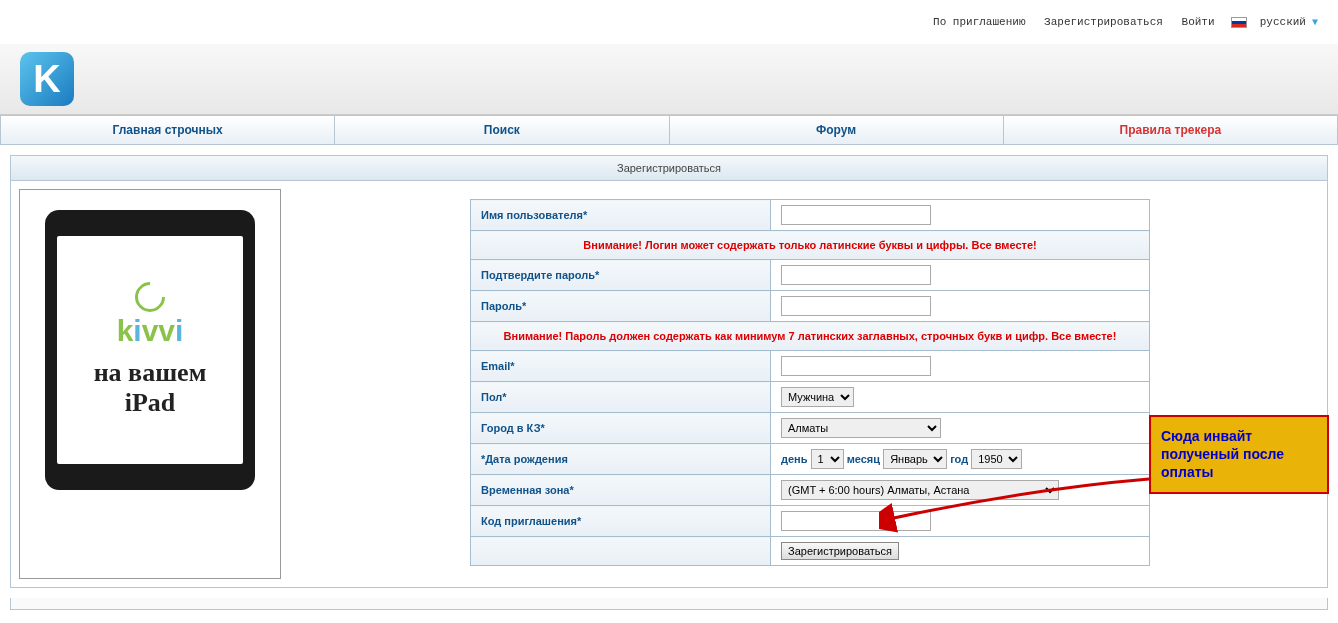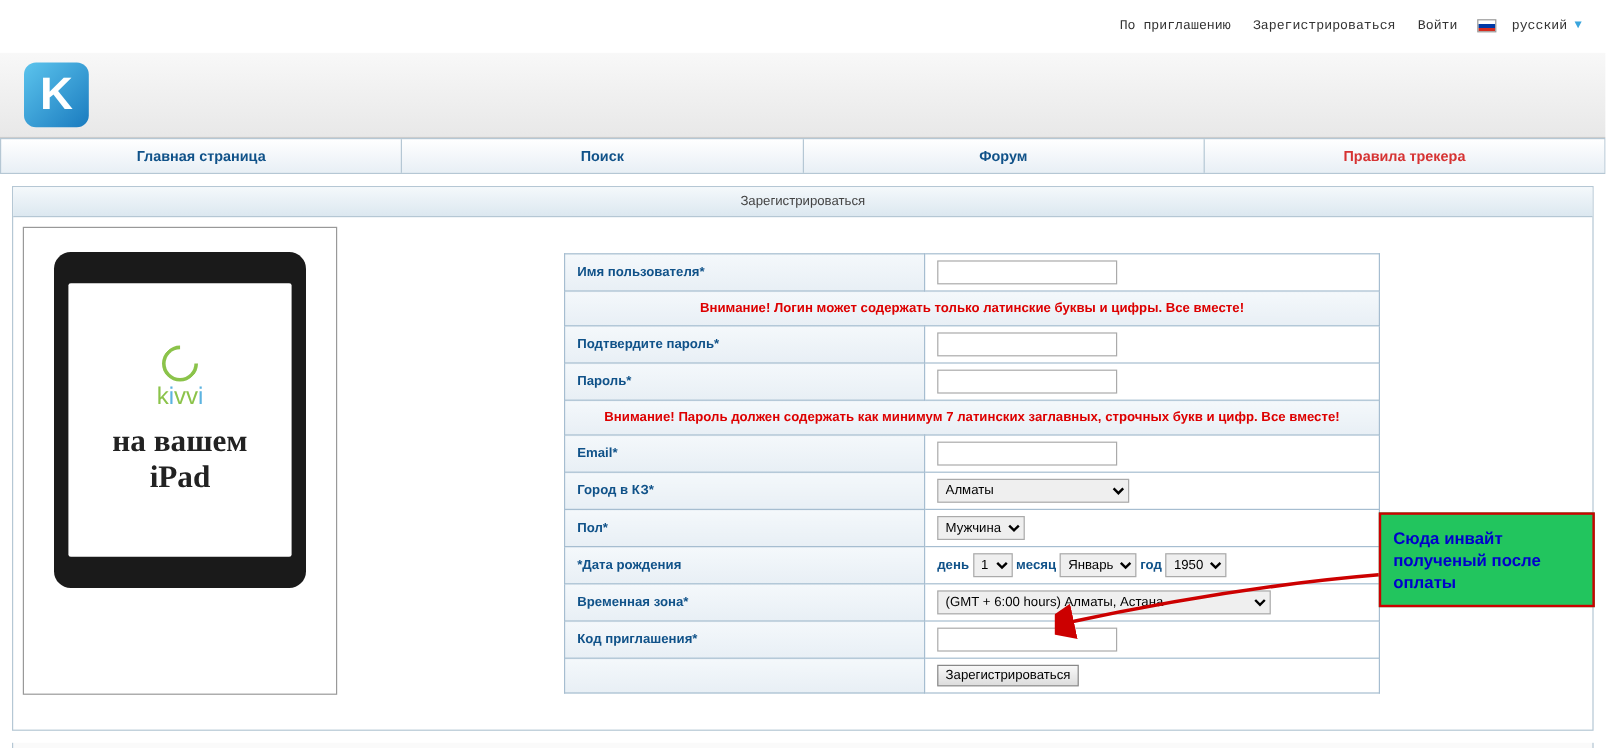--- a/index.html
+++ b/index.html
@@ -17,33 +17,33 @@
 .nav { display: flex; border: 1px solid #b5c7d4; background: linear-gradient(to bottom, #fff, #e8eff5); }
 .nav-item { flex: 1; text-align: center; padding: 7px 0; border-right: 1px solid #b5c7d4; color: #105289; font-weight: bold; font-size: 12px; cursor: pointer; }
 .nav-item:last-child { border-right: none; color: #d63333; }
 .main-wrap { margin: 10px; border: 1px solid #b5c7d4; }
 .section-title { background: linear-gradient(to bottom, #f4f8fb, #dce8f0); border-bottom: 1px solid #b5c7d4; padding: 6px; text-align: center; color: #444; font-size: 11px; }
 .content { display: flex; padding: 8px; gap: 20px; align-items: flex-start; }
 .ad-box { width: 262px; height: 390px; border: 1px solid #999; padding: 20px; display: flex; flex-direction: column; align-items: center; justify-content: flex-start; background: #fff; }
 .tablet { width: 210px; height: 280px; background: #1a1a1a; border-radius: 14px; padding: 26px 12px; display: flex; flex-direction: column; align-items: center; justify-content: center; }
 .tablet-screen { width: 100%; height: 100%; background: #fff; border-radius: 2px; display: flex; flex-direction: column; align-items: center; justify-content: center; }
 .refresh-icon { width: 30px; height: 30px; border: 3px solid #8bc34a; border-radius: 50%; border-top-color: transparent; transform: rotate(45deg); margin-bottom: 2px; position: relative; }
-.kivvi-logo { font-family: Arial; font-size: 20px; font-weight: normal; text-align: right; }
+.kivvi-logo { font-family: Arial; font-size: 30px; font-weight: bold; text-align: right; }
 .kivvi-logo .k { color: #8bc34a; } .kivvi-logo .i { color: #5cb3e0; }
 .ad-text { font-family: "Times New Roman", serif; font-size: 26px; text-align: center; margin-top: 10px; color: #222; font-weight: bold; }
 .form-area { flex: 1; padding: 10px 0; position: relative; }
-.form-table { width: 680px; margin: 12px auto; border-collapse: collapse; border: 1px solid #a6bdd0; }
+.form-table { width: 680px; margin: 0 auto; border-collapse: collapse; border: 1px solid #a6bdd0; }
 .form-table td { border: 1px solid #a6bdd0; padding: 5px 10px; background: linear-gradient(to bottom, #f4f8fb, #e8eff5); font-size: 11px; vertical-align: middle; }
 .form-table td.label { color: #105289; font-weight: bold; width: 300px; }
 .form-table td.warn { text-align: center; color: #d00; font-weight: bold; padding: 8px; }
 .form-table td.input-cell { background: #fff; }
 .form-table input[type="text"], .form-table select { font-size: 11px; padding: 1px 2px; border: 1px solid #aaa; height: 20px; }
 .form-table input[type="text"] { width: 150px; }
 .submit-btn { padding: 2px 6px; font-size: 11px; border: 1px solid #888; background: linear-gradient(#f8f8f8,#ddd); cursor: pointer; }
-.callout { position: absolute; right: -10px; top: 238px; width: 180px; background: #22c55e; border: 2px solid #cc0000; padding: 10px; color: #0000cc; font-weight: bold; font-size: 14px; line-height: 1.3; }
+.callout { position: absolute; right: -10px; top: 226px; width: 180px; background: #eab308; border: 2px solid #cc0000; padding: 10px; color: #0000cc; font-weight: bold; font-size: 14px; line-height: 1.3; }
 .arrow-svg { position: absolute; right: 160px; top: 280px; pointer-events: none; }
 .date-row span { color: #105289; font-weight: bold; }
 .footer-bar { margin: 0 10px 10px; border: 1px solid #b5c7d4; border-top: none; padding: 4px; background: #fafafa; min-height: 12px; }
 </style>
 </head>
 <body>
 
 <div class="top-bar">
   <a>По приглашению</a>
   <a>Зарегистрироваться</a>
@@ -52,21 +52,21 @@
   <a>русский</a><span class="down-arrow">▼</span>
 </div>
 
 <div class="header">
   <div class="logo-wrap">
     <div class="logo-box">K</div>
   </div>
 </div>
 
 <div class="nav">
-  <div class="nav-item">Главная страница</div>
+  <div class="nav-item">Главная строчных</div>
   <div class="nav-item">Поиск</div>
   <div class="nav-item">Форум</div>
   <div class="nav-item">Правила трекера</div>
 </div>
 
 <div class="main-wrap">
   <div class="section-title">Зарегистрироваться</div>
   <div class="content">
 
     <div class="ad-box">
@@ -103,26 +103,26 @@
           <td class="input-cell"><input type="text" style=""></td>
         </tr>
         <tr>
               <td colspan="2" class="warn">Внимание! Пароль должен содержать как минимум 7 латинских заглавных, строчных букв и цифр. Все вместе!</td>
             </tr>
         <tr>
           <td class="label">Email*</td>
           <td class="input-cell"><input type="text" style=""></td>
         </tr>
         <tr>
+          <td class="label">Пол*</td>
+          <td class="input-cell"><select><option>Мужчина</option></select></td>
+        </tr>
+        <tr>
           <td class="label">Город в КЗ*</td>
           <td class="input-cell"><select style="width:160px"><option>Алматы</option></select></td>
-        </tr>
-        <tr>
-          <td class="label">Пол*</td>
-          <td class="input-cell"><select><option>Мужчина</option></select></td>
         </tr>
         <tr>
           <td class="label">*Дата рождения</td>
           <td class="input-cell date-row">
             <span>день</span>
             <select><option>1</option></select>
             <span>месяц</span>
             <select><option>Январь</option></select>
             <span>год</span>
             <select><option>1950</option></select>

